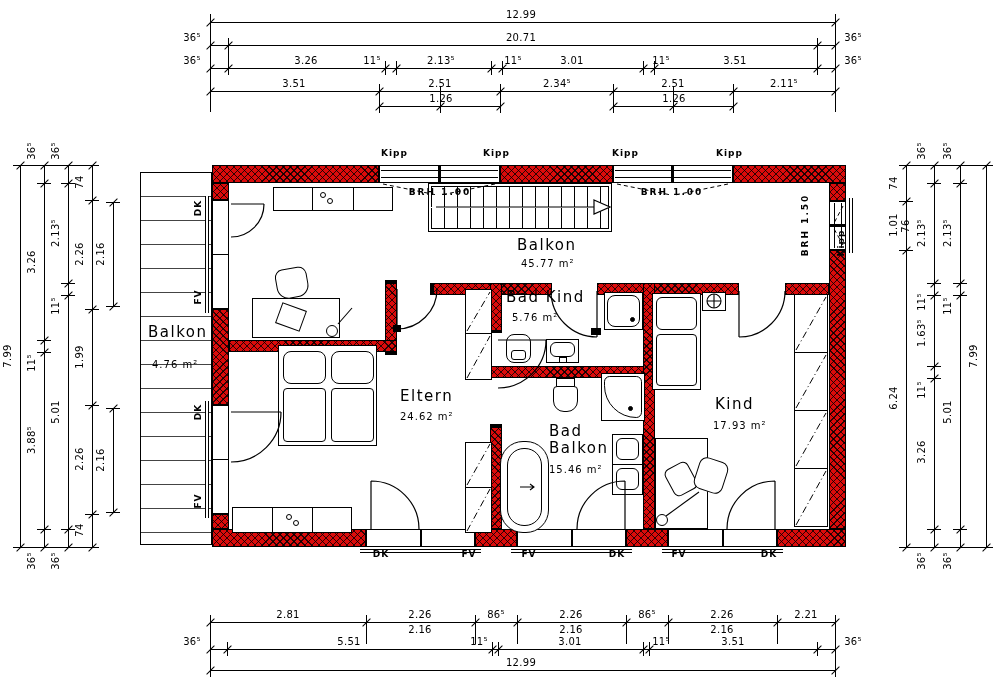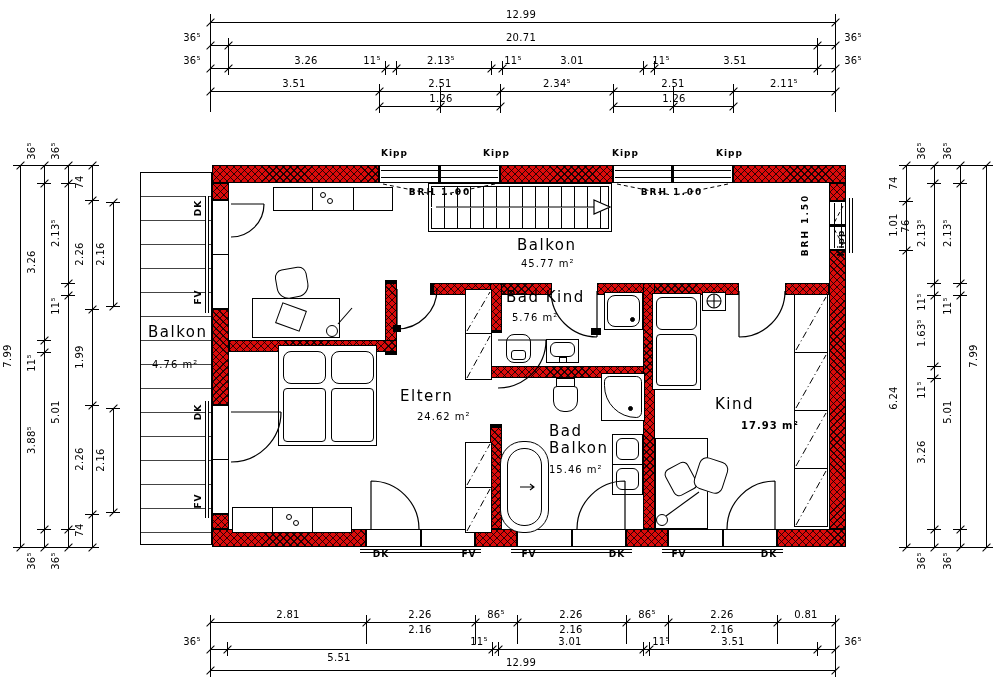--- a/index.html
+++ b/index.html
@@ -204,28 +204,28 @@
       <path d="M707,301 L721,301 M714,294 L714,308"></path>
     </g>
   </svg>
 
   <div id="gen-layer">
       <div class="lbl room-name" style="left: 148px; top: 324px;">Balkon</div>
       <div class="lbl room-area" style="left: 152px; top: 359px;">4.76 m²</div>
       <div class="lbl room-name" style="left: 517px; top: 237px;">Balkon</div>
       <div class="lbl room-area" style="left: 521px; top: 258px;">45.77 m²</div>
       <div class="lbl room-name" style="left: 400px; top: 388px;">Eltern</div>
-      <div class="lbl room-area" style="left: 400px; top: 411px; margin-left: 17px;">24.62 m²</div>
+      <div class="lbl room-area" style="left: 400px; top: 411px;">24.62 m²</div>
       <div class="lbl room-name" style="left: 506px; top: 289px;">Bad Kind</div>
       <div class="lbl room-area" style="left: 512px; top: 312px;">5.76 m²</div>
       <div class="lbl room-name" style="left: 549px; top: 423px;">Bad
 Balkon</div>
       <div class="lbl room-area" style="left: 549px; top: 464px;">15.46 m²</div>
       <div class="lbl room-name" style="left: 715px; top: 396px;">Kind</div>
-      <div class="lbl room-area" style="left: 741px; top: 420px; font-weight: bold;">17.93 m²</div>
+      <div class="lbl room-area" style="left: 713px; top: 420px;">17.93 m²</div>
       <div class="lbl tag" style="top: 149px; left: 381px;">Kipp</div>
       <div class="lbl tag" style="top: 149px; left: 483px;">Kipp</div>
       <div class="lbl tag" style="top: 149px; left: 612px;">Kipp</div>
       <div class="lbl tag" style="top: 149px; left: 716px;">Kipp</div>
       <div class="lbl tag" style="top: 243px; left: 842px; transform: translate(-50%, -50%) rotate(-90deg);">Kipp</div>
       <div class="lbl brh" style="top: 188px; left: 440px; transform: translateX(-50%);">BRH 1.00</div>
       <div class="lbl brh" style="top: 188px; left: 672px; transform: translateX(-50%);">BRH 1.00</div>
       <div class="lbl brh" style="top: 225px; left: 806px; transform: translate(-50%, -50%) rotate(-90deg);">BRH 1.50</div>
       <div class="lbl tag" style="top: 208px; left: 199px; transform: translate(-50%, -50%) rotate(-90deg);">DK</div>
       <div class="lbl tag" style="top: 297px; left: 199px; transform: translate(-50%, -50%) rotate(-90deg);">FV</div>
@@ -335,21 +335,21 @@
       <div class="dline" style="left: 776.5px; top: 615px; width: 1px; height: 14px;"></div>
       <div class="dline" style="left: 772px; top: 621.5px; width: 11px; height: 1px; transform: rotate(-45deg);"></div>
       <div class="dline" style="left: 834.5px; top: 615px; width: 1px; height: 14px;"></div>
       <div class="dline" style="left: 830px; top: 621.5px; width: 11px; height: 1px; transform: rotate(-45deg);"></div>
       <div class="lbl dim" style="left: 288px; top: 609px; transform: translateX(-50%);">2.81</div>
       <div class="lbl dim" style="left: 420px; top: 609px; transform: translateX(-50%);">2.26</div>
       <div class="lbl dim" style="left: 496px; top: 609px; transform: translateX(-50%);">86⁵</div>
       <div class="lbl dim" style="left: 571px; top: 609px; transform: translateX(-50%);">2.26</div>
       <div class="lbl dim" style="left: 647px; top: 609px; transform: translateX(-50%);">86⁵</div>
       <div class="lbl dim" style="left: 722px; top: 609px; transform: translateX(-50%);">2.26</div>
-      <div class="lbl dim" style="left: 806px; top: 609px; transform: translateX(-50%);">0.81</div>
+      <div class="lbl dim" style="left: 806px; top: 609px; transform: translateX(-50%);">2.21</div>
       <div class="lbl dim" style="left: 420px; top: 624px; transform: translateX(-50%);">2.16</div>
       <div class="lbl dim" style="left: 571px; top: 624px; transform: translateX(-50%);">2.16</div>
       <div class="lbl dim" style="left: 722px; top: 624px; transform: translateX(-50%);">2.16</div>
       <div class="dline" style="left: 210px; top: 649px; width: 625px; height: 1px;"></div>
       <div class="dline" style="left: 209.5px; top: 642px; width: 1px; height: 14px;"></div>
       <div class="dline" style="left: 205px; top: 648.5px; width: 11px; height: 1px; transform: rotate(-45deg);"></div>
       <div class="dline" style="left: 226.5px; top: 642px; width: 1px; height: 14px;"></div>
       <div class="dline" style="left: 222px; top: 648.5px; width: 11px; height: 1px; transform: rotate(-45deg);"></div>
       <div class="dline" style="left: 491.5px; top: 642px; width: 1px; height: 14px;"></div>
       <div class="dline" style="left: 487px; top: 648.5px; width: 11px; height: 1px; transform: rotate(-45deg);"></div>
@@ -357,21 +357,21 @@
       <div class="dline" style="left: 493px; top: 648.5px; width: 11px; height: 1px; transform: rotate(-45deg);"></div>
       <div class="dline" style="left: 642.5px; top: 642px; width: 1px; height: 14px;"></div>
       <div class="dline" style="left: 638px; top: 648.5px; width: 11px; height: 1px; transform: rotate(-45deg);"></div>
       <div class="dline" style="left: 648.5px; top: 642px; width: 1px; height: 14px;"></div>
       <div class="dline" style="left: 644px; top: 648.5px; width: 11px; height: 1px; transform: rotate(-45deg);"></div>
       <div class="dline" style="left: 816.5px; top: 642px; width: 1px; height: 14px;"></div>
       <div class="dline" style="left: 812px; top: 648.5px; width: 11px; height: 1px; transform: rotate(-45deg);"></div>
       <div class="dline" style="left: 834.5px; top: 642px; width: 1px; height: 14px;"></div>
       <div class="dline" style="left: 830px; top: 648.5px; width: 11px; height: 1px; transform: rotate(-45deg);"></div>
       <div class="lbl dim" style="left: 192px; top: 636px; transform: translateX(-50%);">36⁵</div>
-      <div class="lbl dim" style="left: 339px; top: 636px; transform: translateX(-50%); margin-top: 16px;">5.51</div>
+      <div class="lbl dim" style="left: 349px; top: 636px; transform: translateX(-50%);">5.51</div>
       <div class="lbl dim" style="left: 479px; top: 636px; transform: translateX(-50%);">11⁵</div>
       <div class="lbl dim" style="left: 570px; top: 636px; transform: translateX(-50%);">3.01</div>
       <div class="lbl dim" style="left: 661px; top: 636px; transform: translateX(-50%);">11⁵</div>
       <div class="lbl dim" style="left: 733px; top: 636px; transform: translateX(-50%);">3.51</div>
       <div class="lbl dim" style="left: 853px; top: 636px; transform: translateX(-50%);">36⁵</div>
       <div class="dline" style="left: 210px; top: 670px; width: 625px; height: 1px;"></div>
       <div class="dline" style="left: 209.5px; top: 663px; width: 1px; height: 14px;"></div>
       <div class="dline" style="left: 205px; top: 669.5px; width: 11px; height: 1px; transform: rotate(-45deg);"></div>
       <div class="dline" style="left: 834.5px; top: 663px; width: 1px; height: 14px;"></div>
       <div class="dline" style="left: 830px; top: 669.5px; width: 11px; height: 1px; transform: rotate(-45deg);"></div>

